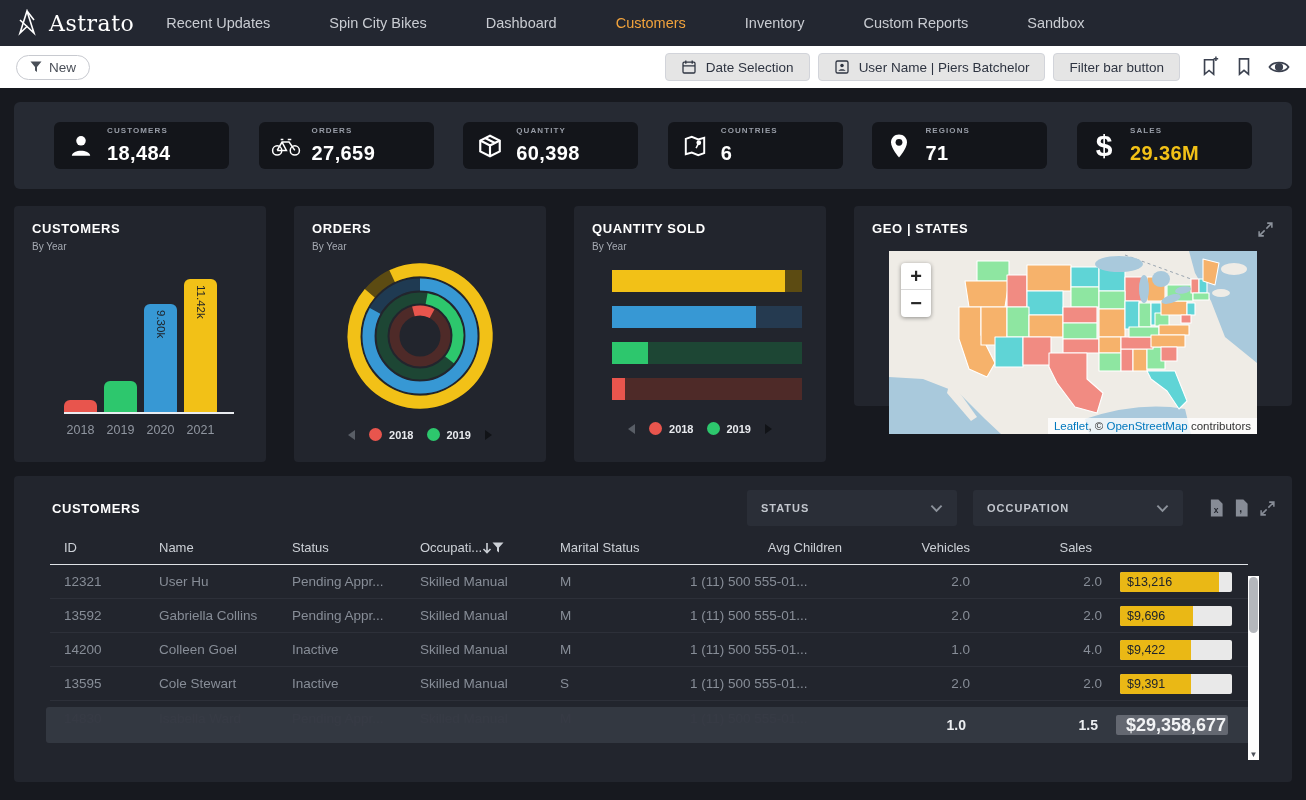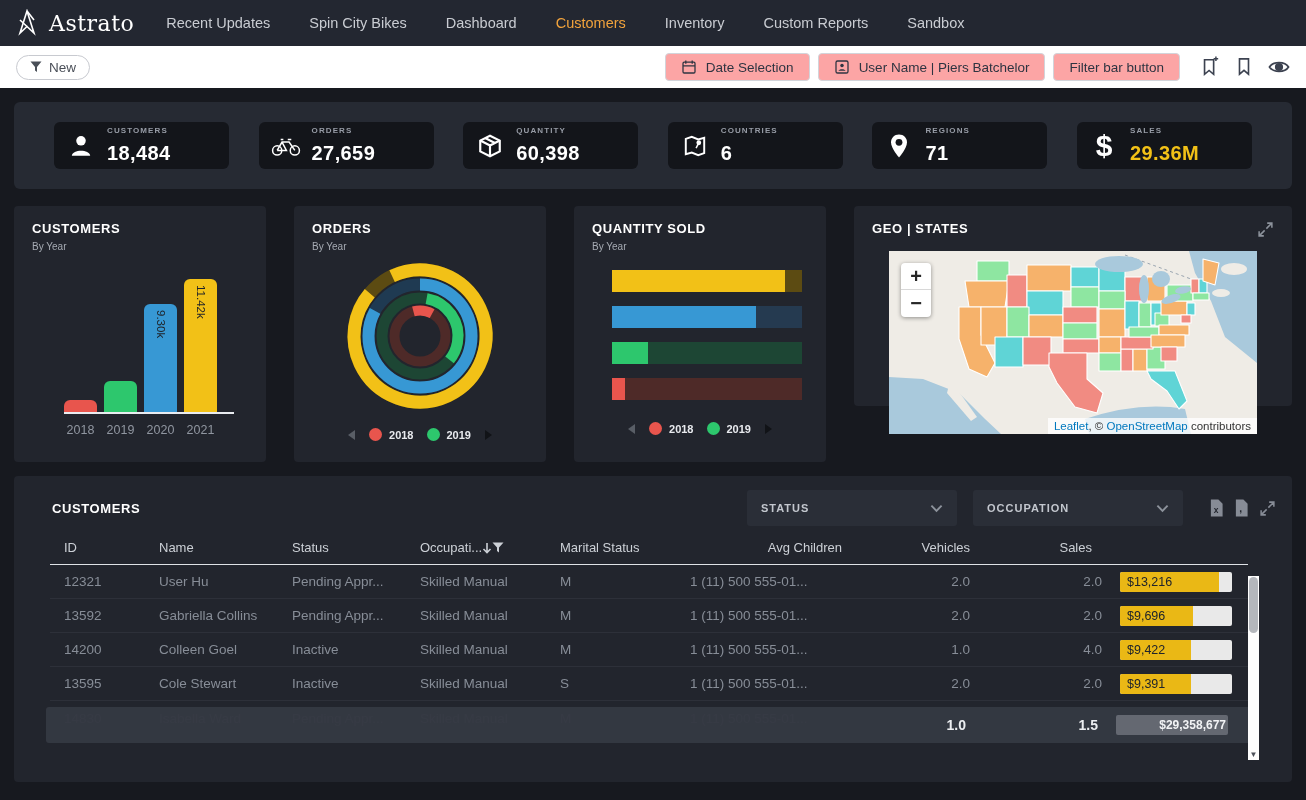--- a/index.html
+++ b/index.html
@@ -8,28 +8,28 @@
     --yellow:#f2c117; --blue:#3798d4; --green:#2dc76d; --red:#e8554d;
     --so:#f6b26b; --st:#5fd4d6; --sg:#8ee6a1; --ss:#f18b82; --water:#a9c9dc; --land:#efece6;
   }
   *{box-sizing:border-box}
   html,body{margin:0;padding:0}
   body{width:1306px;height:800px;background:var(--bg);font-family:"Liberation Sans",sans-serif;overflow:hidden}
   
   .navbar{height:46px;background:#232731;display:flex;align-items:center;padding:0 14px}
   .brand{display:flex;align-items:center;gap:9px;color:#fff}
   .brand-name{font-family:"DejaVu Serif",serif;font-size:22px;letter-spacing:.5px}
-  .nav-items{display:flex;gap:39px;margin-left:32px}
+  .nav-items{display:flex;gap:59px;margin-left:32px}
   .nav-item{font-size:14.5px;color:#c9ccd2;cursor:pointer;white-space:nowrap}
   .nav-item.active{color:#f2a33c}
   
   .toolbar{height:42px;background:#fff;display:flex;align-items:center;padding:0 16px}
   .pill{display:flex;align-items:center;gap:7px;border:1px solid #c8cad0;border-radius:15px;padding:4px 13px;color:#4a4f58;font-size:13.5px}
   .tb-right{margin-left:auto;display:flex;align-items:center;gap:8px}
-  .tb-btn{display:flex;align-items:center;gap:9px;height:28px;border:1px solid #d2d4da;border-radius:4px;padding:0 15px;font-size:13.5px;color:#2e3441;background:#fca5a5;cursor:pointer}
+  .tb-btn{display:flex;align-items:center;gap:9px;height:28px;border:1px solid #d2d4da;border-radius:4px;padding:0 15px;font-size:13.5px;color:#2e3441;background:#e5e5e5;cursor:pointer}
   .tb-icons{display:flex;align-items:center;gap:15px;margin-left:12px;color:#3c4250}
   
   .main{padding:12px 12px 0 12px}
   .kpi-strip{height:87px;background:var(--strip);border-radius:6px;display:flex;align-items:center;justify-content:space-between;padding:0 40px;margin:2px 2px 17px 2px}
   .kpi{width:175px;height:47px;background:var(--card);border-radius:6px;display:flex;align-items:center;padding:0 12px;gap:11px}
   .kpi-ic{width:30px;display:flex;justify-content:center;color:#fff;flex:none}
   .kpi-label{font-size:8px;font-weight:bold;letter-spacing:1.1px;color:#979ca6}
   .kpi-value{font-size:20px;font-weight:700;color:#fff;letter-spacing:.4px;margin-top:7px}
   .kpi-value.gold{color:var(--yellow)}
   
@@ -82,21 +82,21 @@
   .salescell{display:flex;justify-content:flex-end;padding-right:16px !important}
   .salesbar{width:112px;height:20px;background:#e9e9e9;border-radius:2px;position:relative;overflow:hidden;flex:none}
   .salesfill{position:absolute;left:0;top:0;bottom:0;background:#eab815}
   .salesval{position:absolute;left:7px;top:50%;transform:translateY(-50%);font-size:12.5px;color:#20242b;z-index:2}
   .ghost-zone{position:relative;height:44px;margin:0 44px 0 36px}
   .ghost{opacity:.32;border-bottom:none}
   .ghost-zone .trow{margin:0}
   .totals{position:absolute;left:-4px;right:-6px;top:6px;height:36px;background:rgba(53,57,67,.92);border-radius:3px;display:grid;grid-template-columns:95px 133px 128px 140px 130px 172px 128px 132px 140px;align-items:center;font-size:14px;font-weight:bold;color:#eceef1}
   .totals>div{padding-left:14px;white-space:nowrap}
   .tot-bar{width:112px;height:20px;background:rgba(160,164,172,.45);border-radius:2px;position:relative;flex:none}
-  .tot-val{position:absolute;right:2px;top:50%;transform:translateY(-50%);font-weight:bold;font-size:12px;color:#f2f3f5;white-space:nowrap}
+  .tot-val{position:absolute;right:2px;top:50%;transform:translateY(-50%);font-weight:bold;font-size:18px;color:#f2f3f5;white-space:nowrap}
   .vscroll{position:absolute;right:33px;top:100px;bottom:22px;width:11px;background:#fdfdfd;z-index:6}
   .vthumb{position:absolute;top:1px;left:1px;right:1px;height:56px;background:#b4b7bc;border-radius:5px}
   .varrow{position:absolute;bottom:1px;left:0;right:0;text-align:center;font-size:8px;color:#4a4e57}
   svg{display:block}
 </style>
 </head>
 <body>
 
 <div class="navbar">
   <div class="brand">

